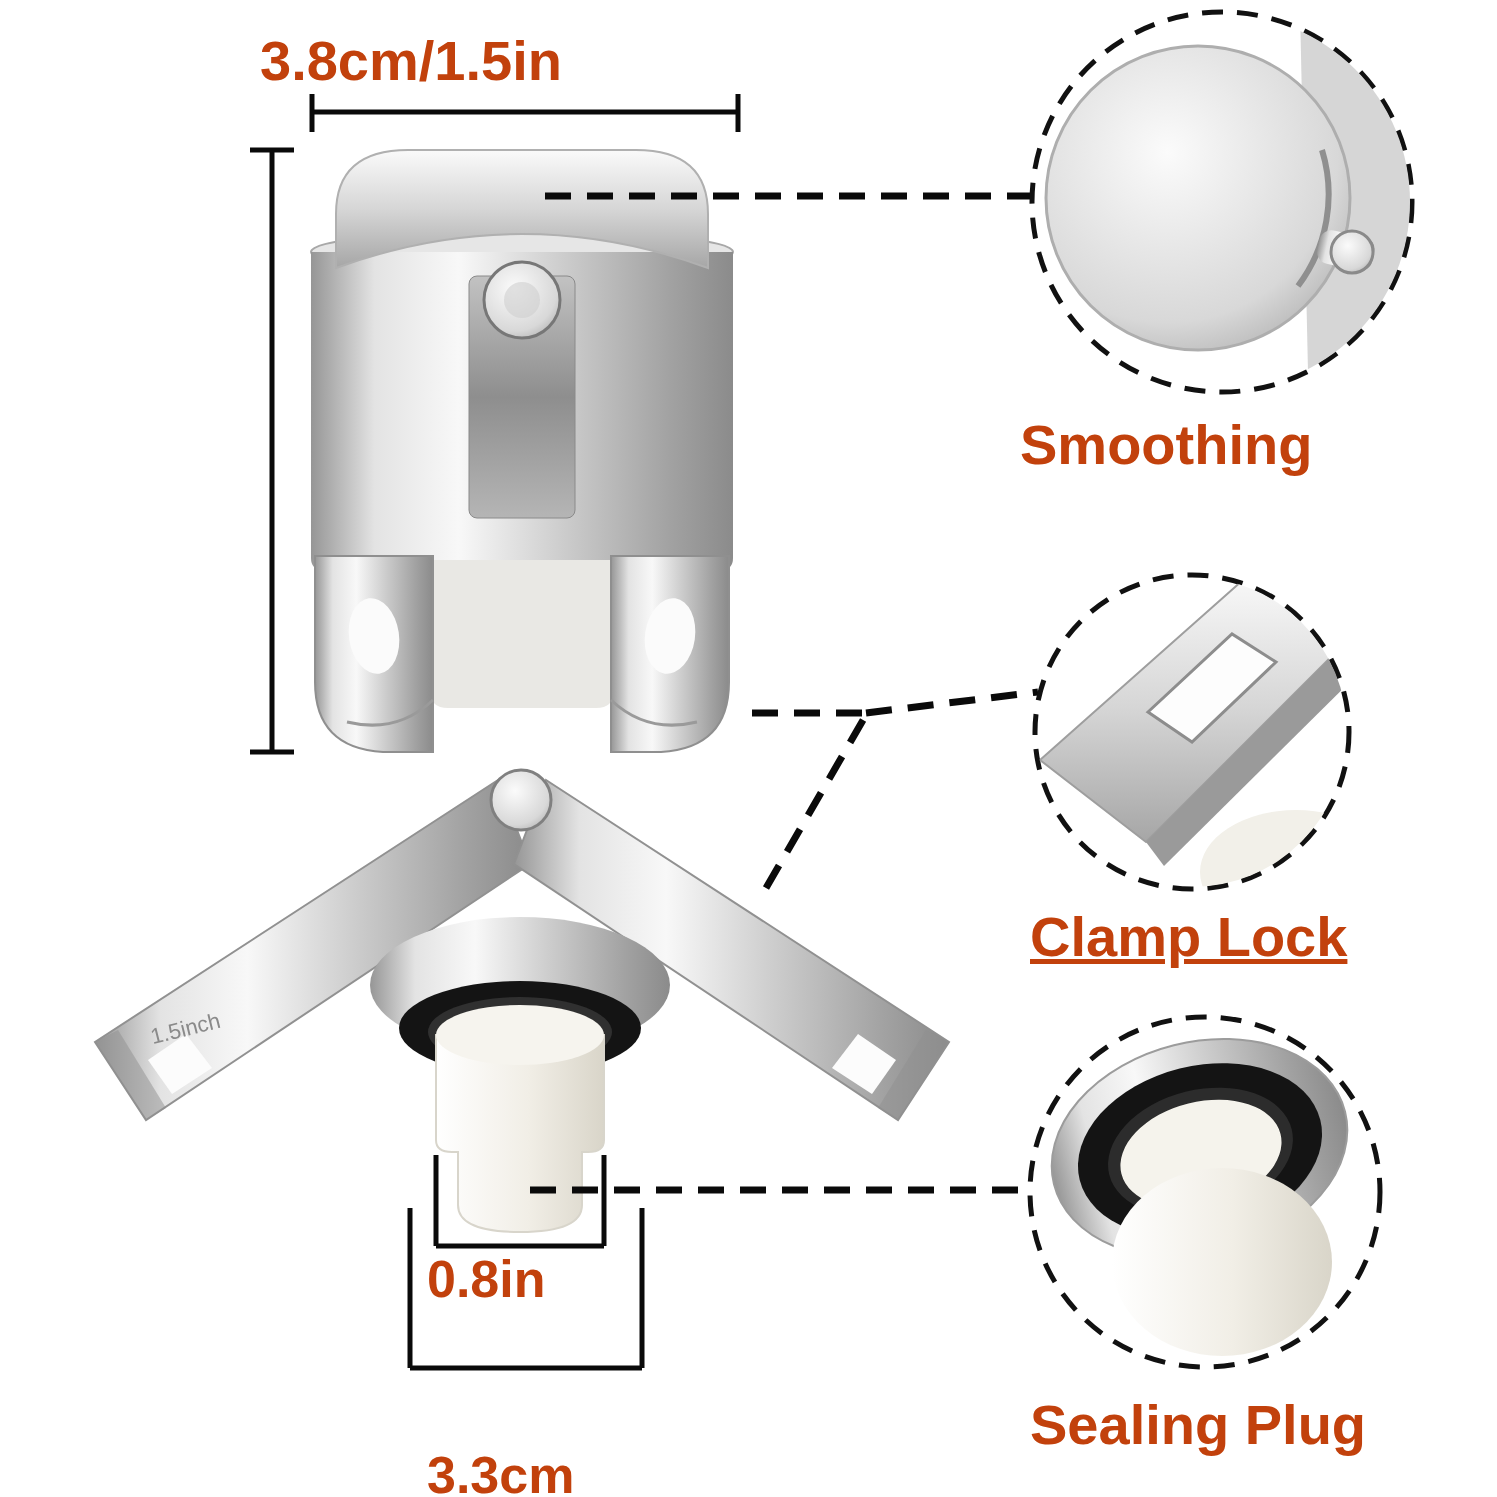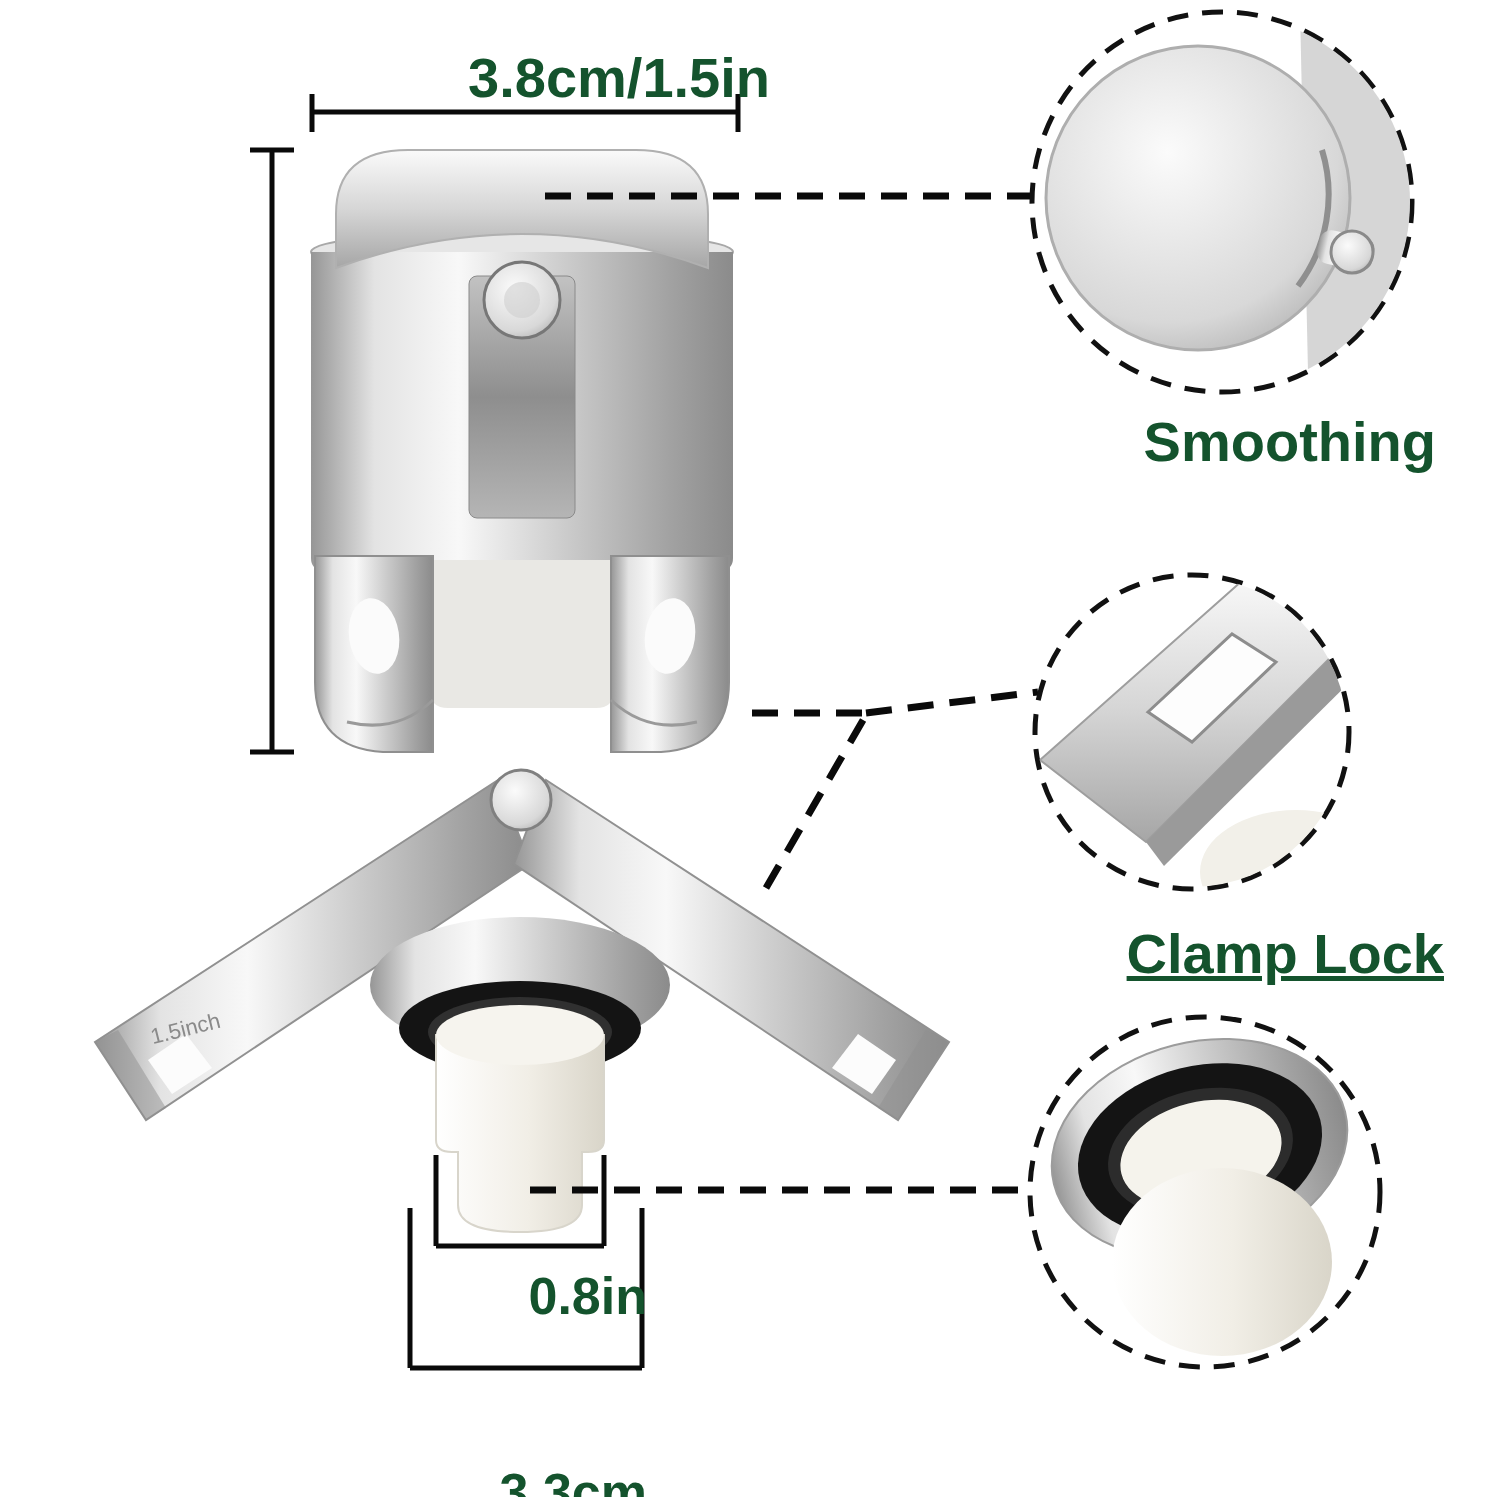--- a/index.html
+++ b/index.html
@@ -6,26 +6,25 @@
   .canvas{
     position:relative;
     width:1497px;height:1497px;
     background:#ffffff;
     overflow:hidden;
     font-family:"Liberation Sans", sans-serif;
   }
   .art{position:absolute;left:0;top:0;}
   .label{
     position:absolute;
-    color:#14532d;
+    color:#c2410c;
     font-weight:700;
-    text-align:right;
+    text-align:left;
     line-height:1.05;
     white-space:nowrap;
-    margin-top:17px;
   }
   .dim{font-size:56px;}
   .dim-sm{font-size:52px;padding-left:20px;}
   .callout-label{font-size:56px;}
   .engraving{
     position:absolute;
     font-size:22px;
     color:#8a8a8a;
     font-weight:400;
     transform:rotate(-14deg);
@@ -163,24 +162,25 @@
         </g>
         <ellipse cx="1222" cy="1262" rx="110" ry="94" fill="url(#gPlug)"></ellipse>
       </g>
     </g>
   </svg>
 
   <div class="label dim" style="left:260px;top:32px;width:510px;">3.8cm/1.5in</div>
 
 
 
-  <div class="label callout-label" style="left:1020px;top:396px;width:416px;">Smoothing</div>
+  <div class="label callout-label" style="left:1020px;top:416px;width:416px;">Smoothing</div>
 
   <div class="label callout-label" style="left:1030px;top:908px;width:414px;text-decoration:underline;">Clamp Lock</div>
 
+  <div class="label callout-label" style="left:1030px;top:1396px;width:414px;">Sealing Plug</div>
 
   <div class="label dim-sm" style="left:407px;top:1252px;width:220px;">0.8in</div>
 
 
 
   <div class="label dim-sm" style="left:407px;top:1448px;width:220px;">3.3cm</div>
 
   <div class="engraving" style="left:150px;top:1016px;">1.5inch</div>
 
 </div>

